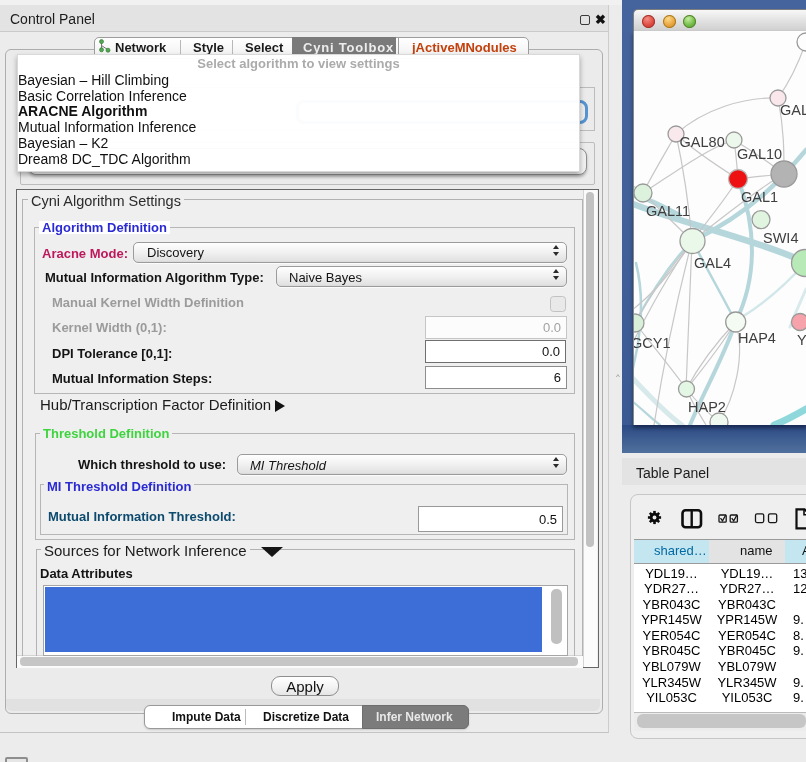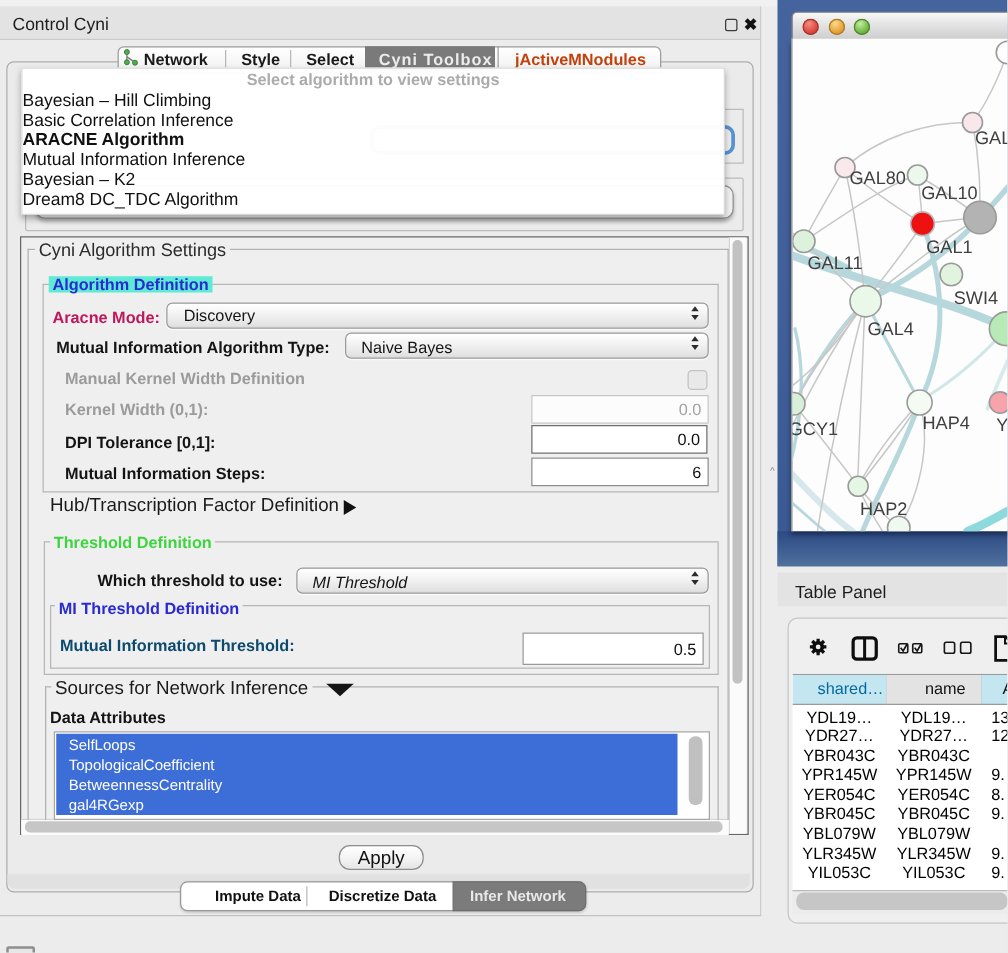--- a/index.html
+++ b/index.html
@@ -15,21 +15,21 @@
   .fld span{position:absolute;right:5px;top:0;bottom:0;display:flex;align-items:center;font-size:13px;}
 </style>
 </head>
 <body>
 
 <div class="a" style="left:0;top:0;width:806px;height:5px;background:#f1f1f1;"></div>
 
 <div class="a" style="left:0;top:5px;width:608px;height:727px;background:#ececec;border-right:1px solid #cdcdcd;border-bottom:1px solid #c3c3c3;"></div>
 
 <div class="a" style="left:0;top:5px;width:608px;height:26px;background:#e3e3e3;border-bottom:1px solid #cacaca;"></div>
-<div class="a" style="left:10px;top:12px;font-size:14px;line-height:14px;color:#1c1c1c;">Control Cyni</div>
+<div class="a" style="left:10px;top:12px;font-size:14px;line-height:14px;color:#1c1c1c;">Control Panel</div>
 <div class="a" style="left:580px;top:15px;width:8px;height:8px;border:1.5px solid #3a3a3a;border-radius:2px;"></div>
 <div class="a b" style="left:595px;top:12px;font-size:13px;color:#111;">✖</div>
 
 <div class="a" style="left:5px;top:49px;width:596px;height:663px;background:#ebebeb;border:1px solid #adadad;border-radius:6px;"></div>
 <div class="a" style="left:6px;top:699px;width:594px;height:12px;background:#e1e1e1;border-radius:0 0 6px 6px;"></div>
 
 <div class="a" style="left:94px;top:37px;width:433px;height:20px;background:linear-gradient(#ffffff,#f0f0f0);border:1px solid #9d9d9d;border-radius:5px 5px 0 0;"></div>
 <div class="a" style="left:292px;top:37px;width:104px;height:20px;background:#7a7a7a;"></div>
 <div class="a" style="left:180px;top:40px;width:1px;height:14px;background:#b8b8b8;"></div>
 <div class="a" style="left:232px;top:40px;width:1px;height:14px;background:#b8b8b8;"></div>
@@ -69,21 +69,21 @@
 <div class="a" style="left:583px;top:190px;width:13px;height:477px;background:#fbfbfb;border-left:1px solid #d4d4d4;"></div>
 <div class="a" style="left:585.5px;top:192px;width:8px;height:355px;background:#c2c2c2;border-radius:4px;"></div>
 
 <div class="a" style="left:17px;top:655px;width:566px;height:12px;background:#fbfbfb;border-top:1px solid #d4d4d4;"></div>
 <div class="a" style="left:20px;top:656.5px;width:558px;height:9px;background:#c6c6c6;border-radius:4px;"></div>
 
 <div class="a" style="left:22px;top:199px;width:559px;height:456px;border:1px solid #b2b2b2;border-bottom:none;"></div>
 <div class="a" style="left:28px;top:193.5px;font-size:14.5px;line-height:14px;color:#2b2b2b;background:#efefef;padding:0 3px;">Cyni Algorithm Settings</div>
 
 <div class="a" style="left:34px;top:227px;width:539px;height:165px;border:1px solid #b6b6b6;"></div>
-<div class="a b" style="left:39px;top:221px;font-size:13px;line-height:13px;color:#2a2ad2;background:#5eead4;padding:0 3px;">Algorithm Definition</div>
+<div class="a b" style="left:39px;top:221px;font-size:13px;line-height:13px;color:#2a2ad2;background:#ffffff;padding:0 3px;">Algorithm Definition</div>
 
 <div class="a b" style="left:42px;top:247px;font-size:13px;line-height:13px;color:#be185d;">Aracne Mode:</div>
 <div class="combo" style="left:133px;top:241.5px;width:432px;height:19px;"></div>
 <div class="a" style="left:147px;top:246px;font-size:13px;line-height:13px;color:#141414;">Discovery</div>
 <div class="arr" style="left:553px;top:244.5px;border-bottom:4.5px solid #2b2b2b;"></div>
 <div class="arr" style="left:553px;top:251.5px;border-top:4.5px solid #2b2b2b;"></div>
 
 <div class="a b" style="left:45px;top:271px;font-size:13px;line-height:13px;color:#141414;">Mutual Information Algorithm Type:</div>
 <div class="combo" style="left:276px;top:266px;width:289px;height:19px;"></div>
 <div class="a" style="left:289px;top:270.5px;font-size:13px;line-height:13px;color:#141414;">Naive Bayes</div>
@@ -127,21 +127,20 @@
     <span style="color:#101010;">0.5</span>
   </div>
 
 <div class="a" style="left:36px;top:549px;width:537px;height:106px;border:1px solid #b2b2b2;border-bottom:none;"></div>
 <div class="a" style="left:41px;top:543.5px;font-size:15px;line-height:14px;color:#1b1b1b;background:#efefef;padding:0 3px;">Sources for Network Inference</div>
 <div class="a" style="left:261px;top:547px;width:0;height:0;border-left:11px solid transparent;border-right:11px solid transparent;border-top:10px solid #151515;"></div>
 <div class="a b" style="left:40px;top:567px;font-size:13px;line-height:13px;color:#141414;">Data Attributes</div>
 
 <div class="a" style="left:43px;top:585px;width:523px;height:69px;background:#ffffff;border:1px solid #a6a6a6;overflow:hidden;">
   <div style="position:absolute;left:1px;top:1px;width:497px;height:65px;background:#3d6dd6;"></div>
-  <div style="position:absolute;left:11px;top:1.5px;font-size:12px;line-height:16.3px;color:#fff;">SelfLoops<br>TopologicalCoefficient<br>BetweennessCentrality<br>gal4RGexp</div>
   <div style="position:absolute;left:507px;top:3px;width:11px;height:55px;background:#c0c0c0;border-radius:5px;"></div>
 </div>
 
 <div class="a" style="left:271px;top:676px;width:66px;height:18px;border:1px solid #8e8e8e;border-radius:9px;background:linear-gradient(#ffffff,#f4f4f4 50%,#e6e6e6);"></div>
 <div class="a" style="left:271px;top:679.5px;width:68px;text-align:center;font-size:15px;line-height:14px;color:#111;">Apply</div>
 
 <div class="a" style="left:144px;top:705px;width:323px;height:22px;background:#ffffff;border:1px solid #999;border-radius:6px;box-shadow:0 1px 2px rgba(0,0,0,0.15);"></div>
 <div class="a" style="left:361.5px;top:705px;width:105.5px;height:22px;background:#7b7b7b;border:1px solid #6e6e6e;border-radius:0 6px 6px 0;"></div>
 <div class="a" style="left:244.5px;top:709px;width:1px;height:16px;background:#bbb;"></div>
 <div class="a b" style="left:172px;top:710.5px;font-size:12px;line-height:13px;color:#111;">Impute Data</div>

